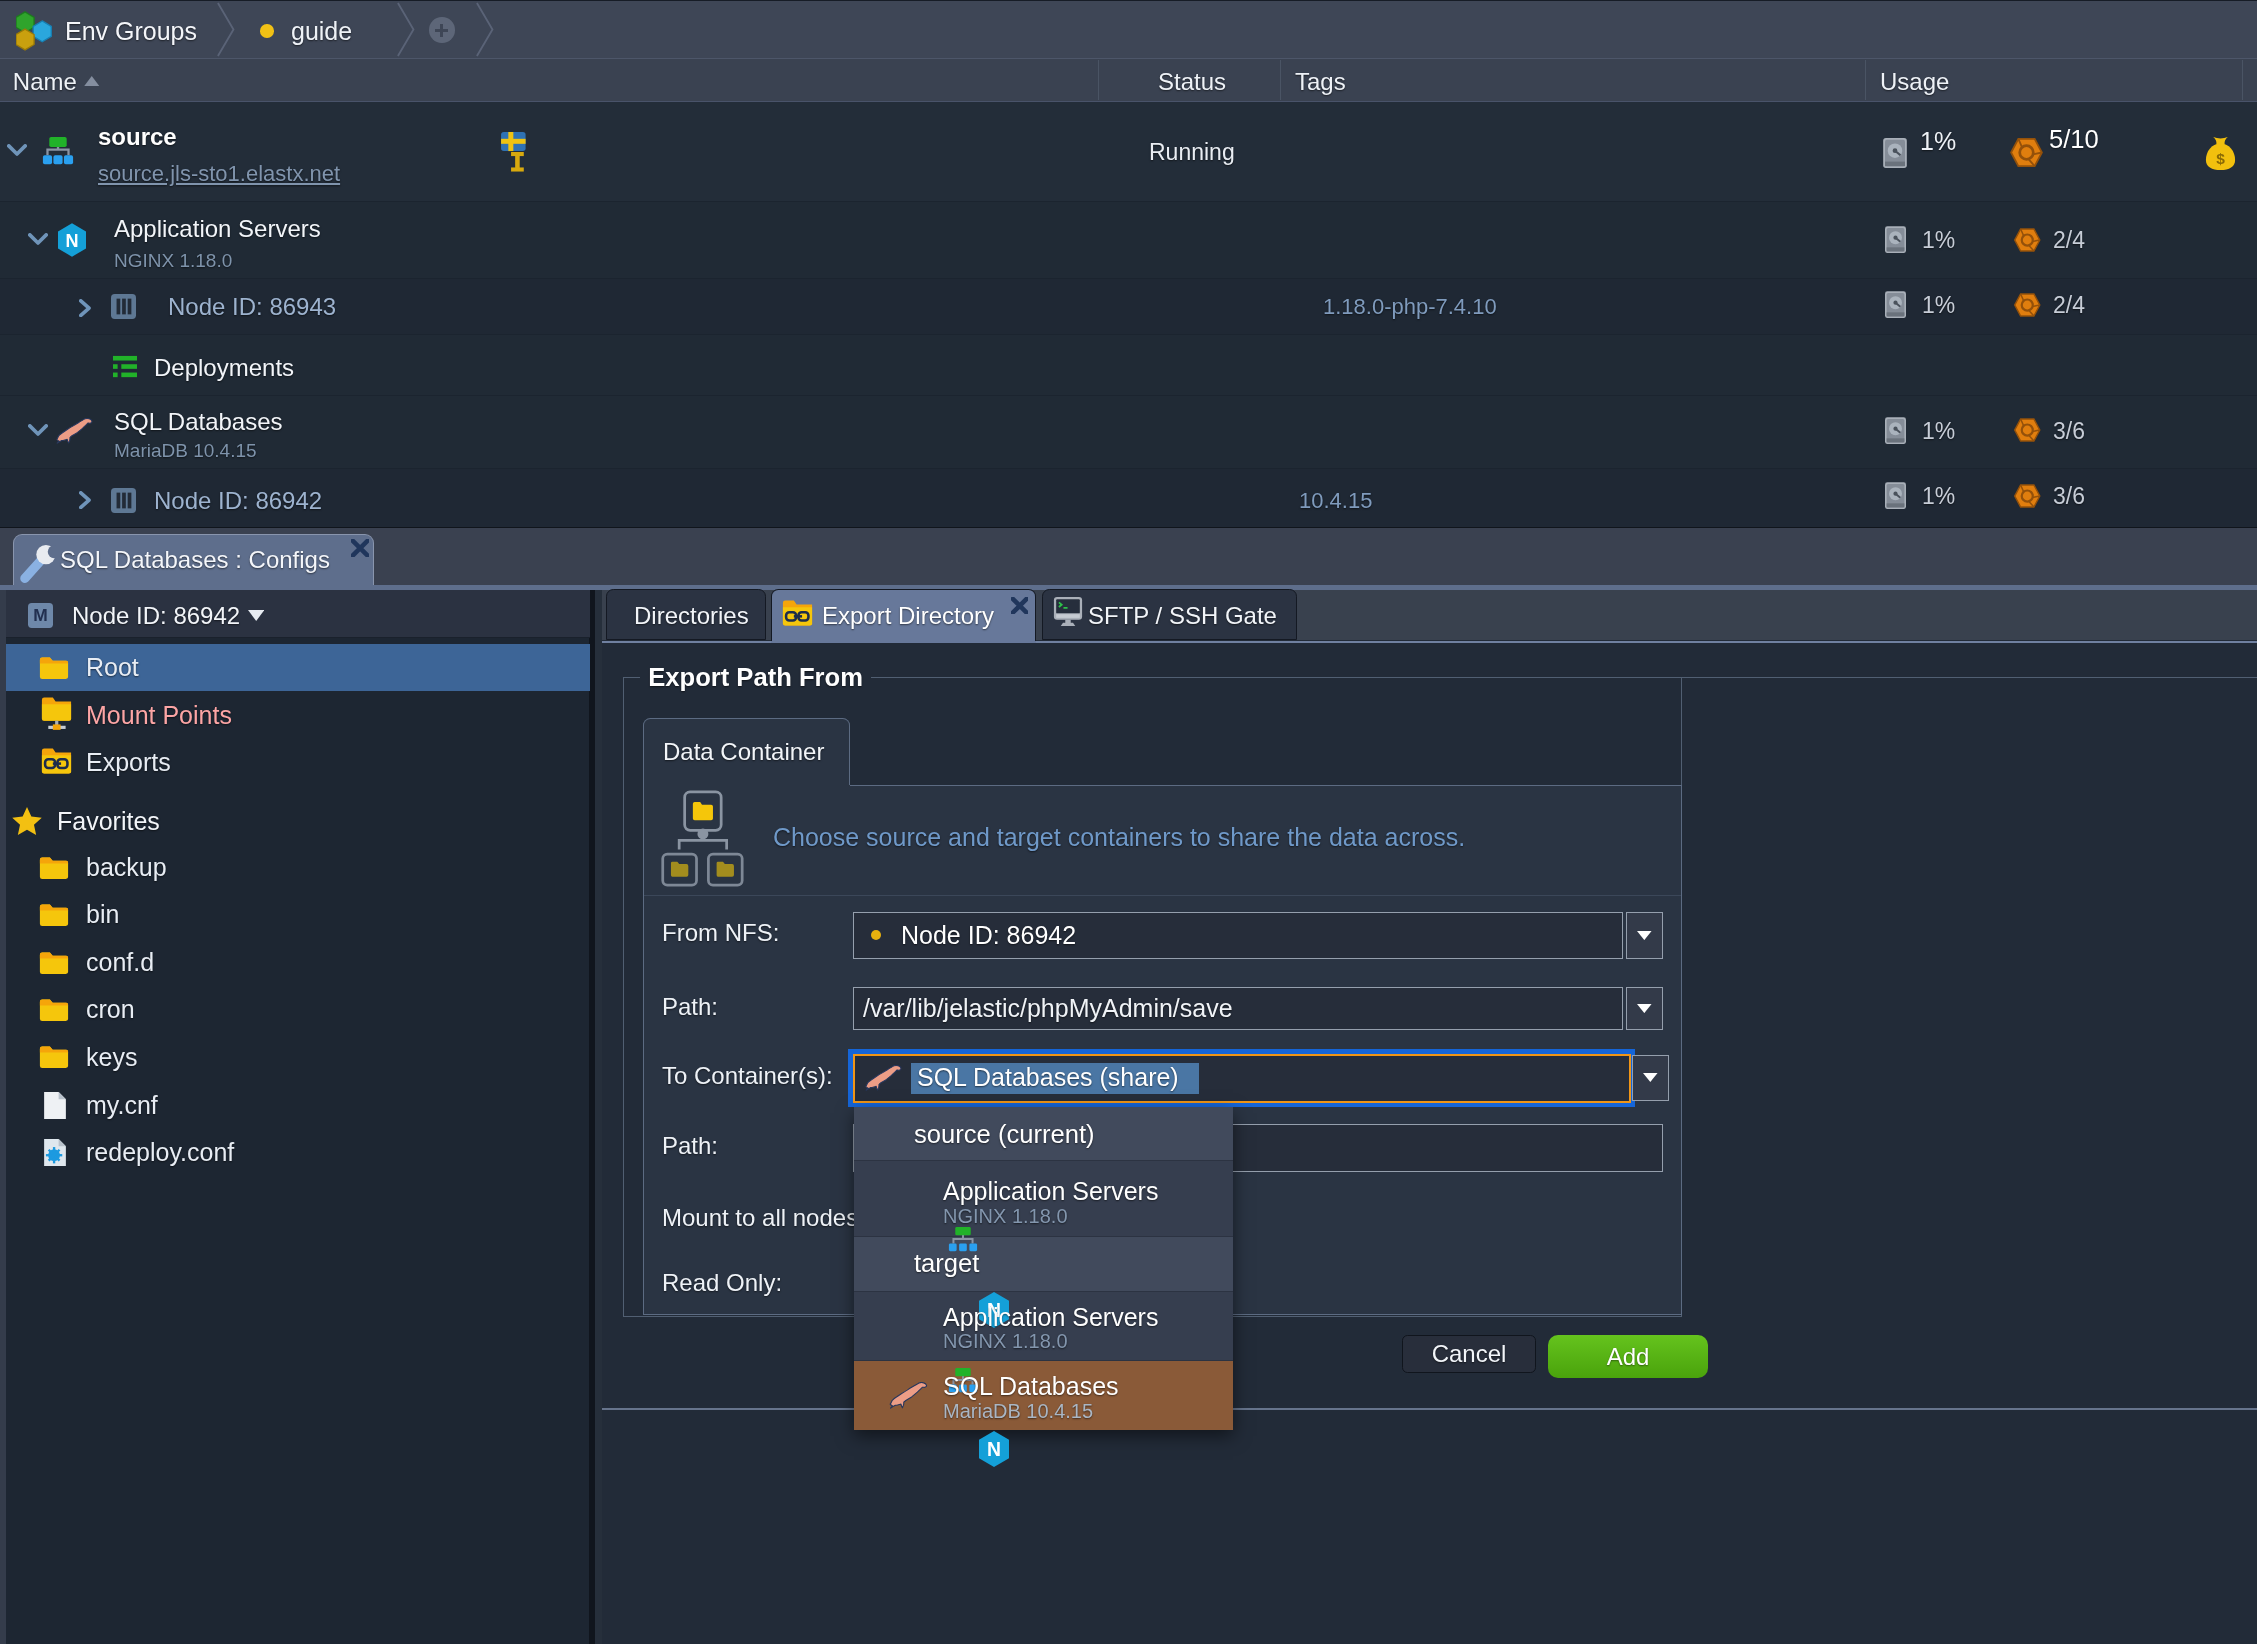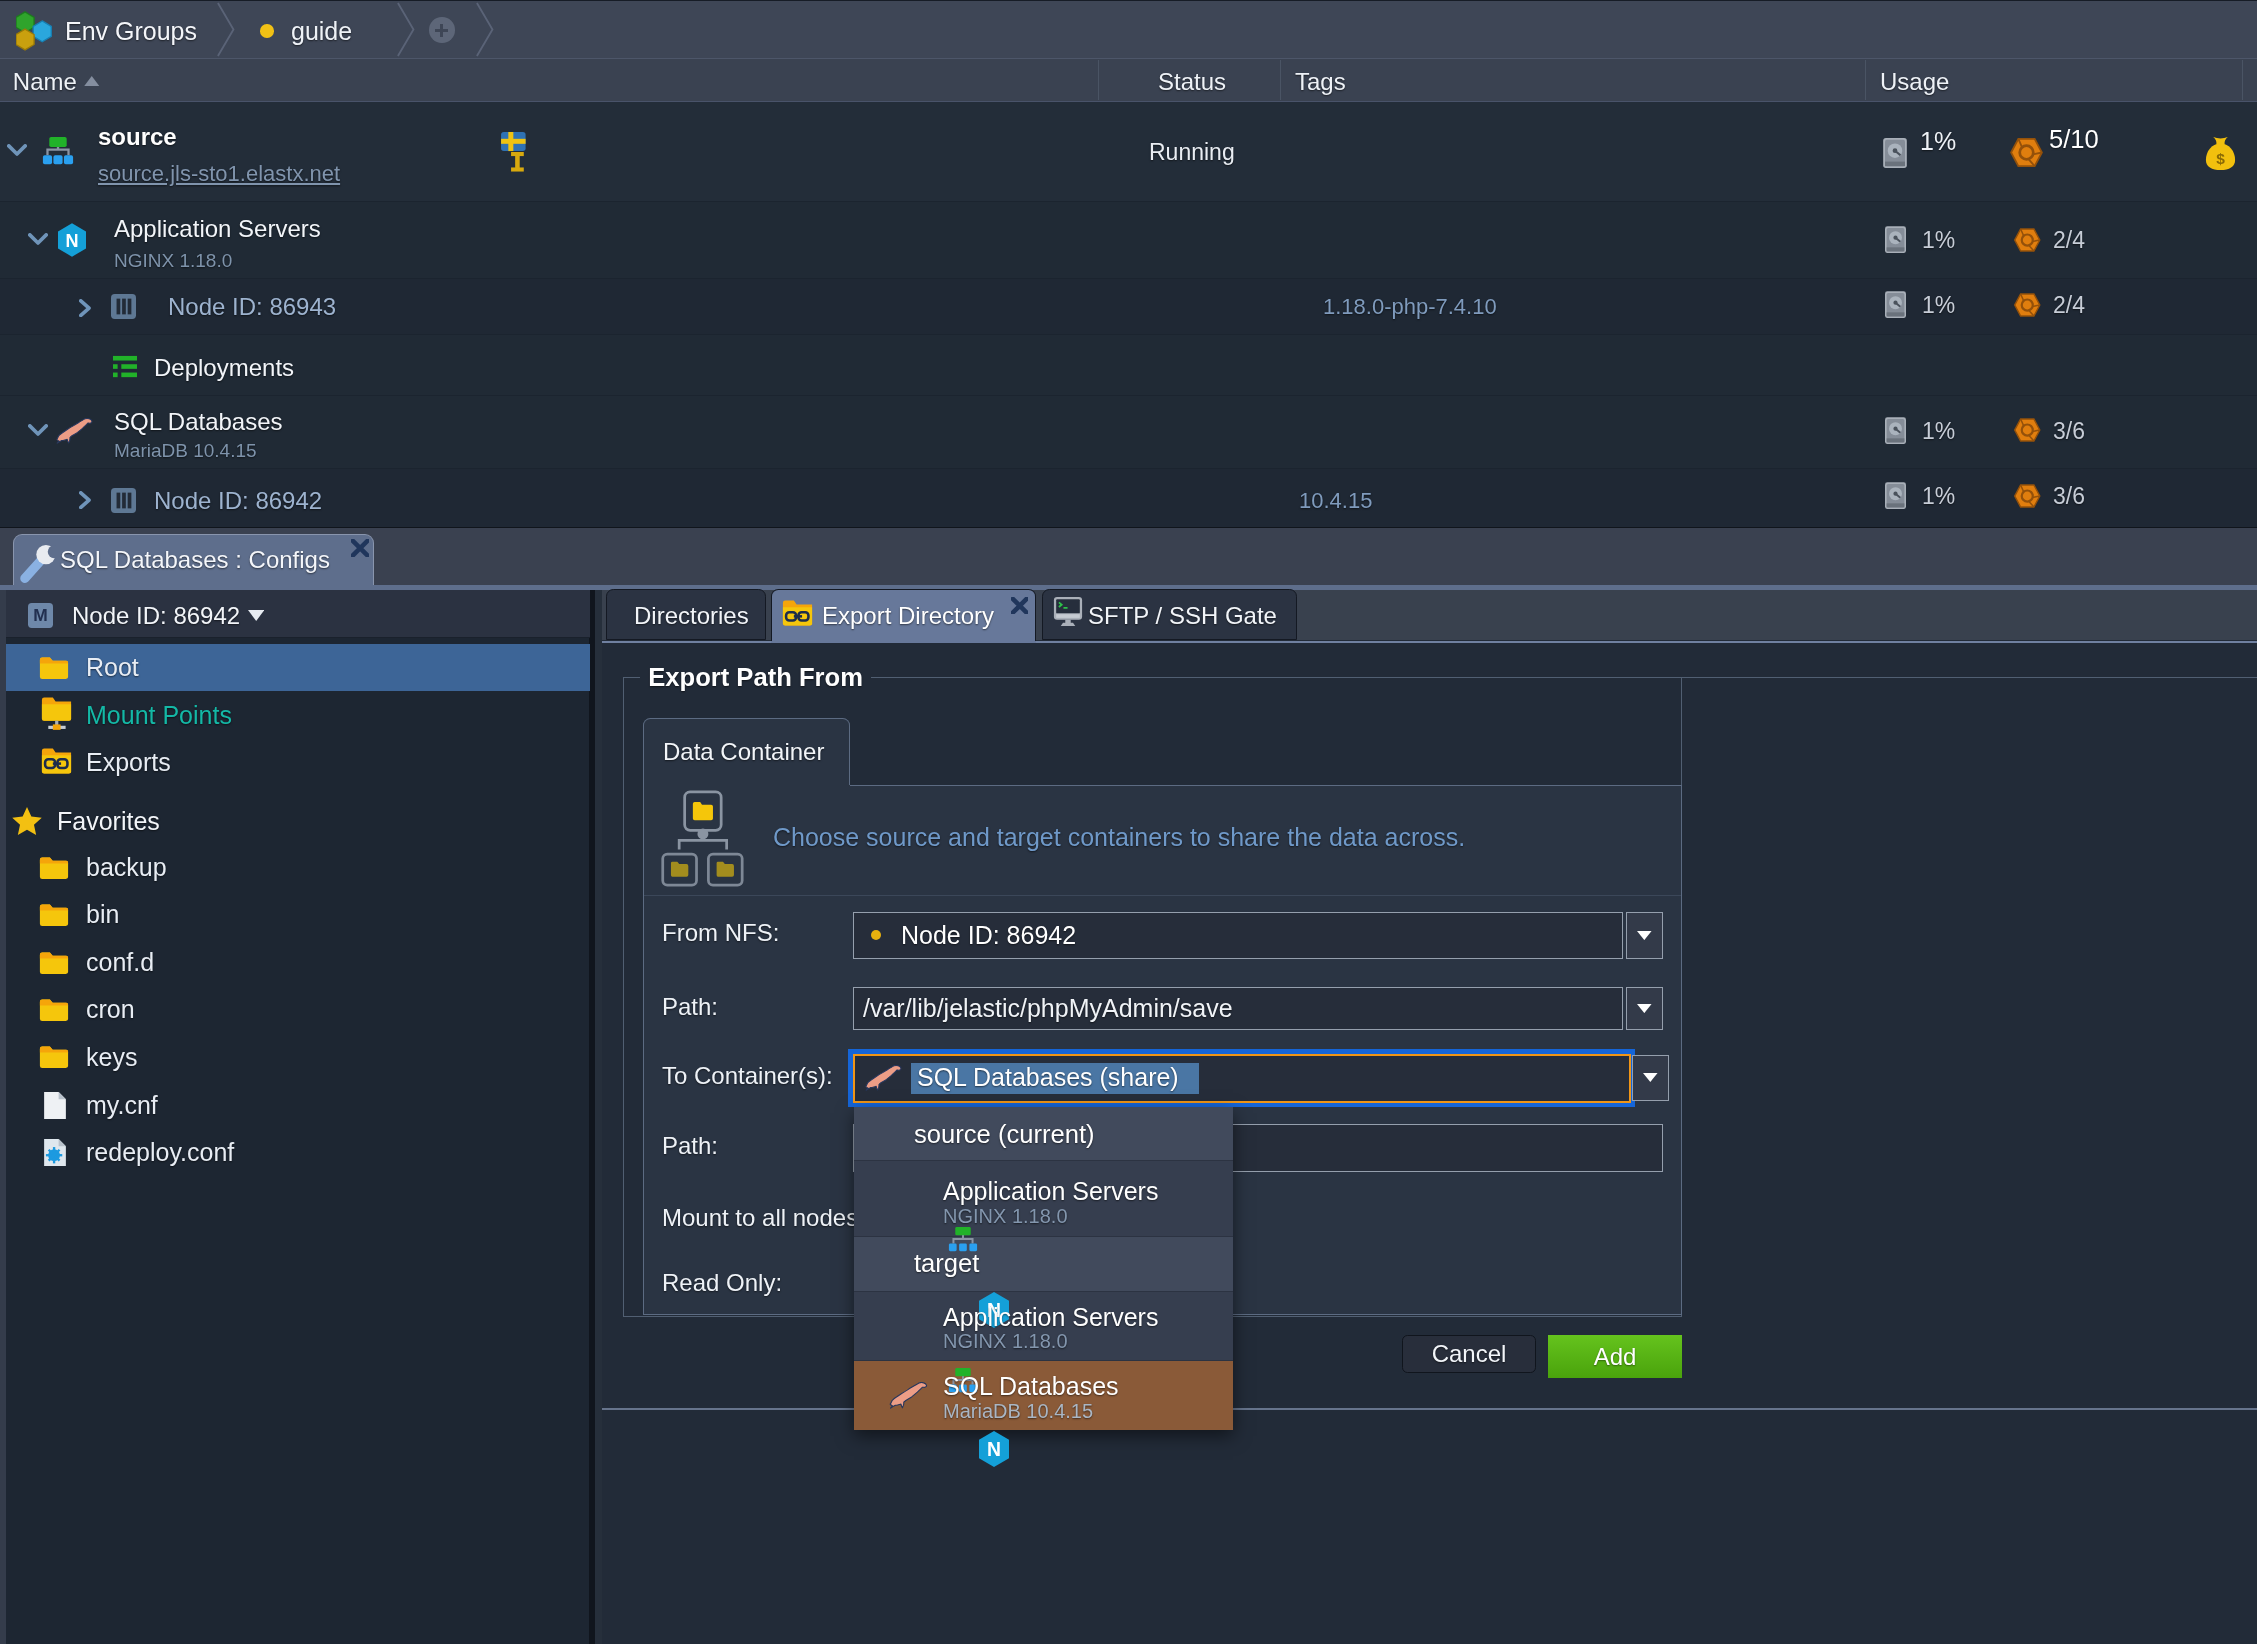--- a/index.html
+++ b/index.html
@@ -266,21 +266,21 @@
  <path d="M1 8 L32 8 L32 7 Q32 5 30 5 L15 5 L12 1.5 L3.5 1.5 Q1 1.5 1 4 Z" fill="#f5a50a"></path>
 </svg>
 <div class="tx" style="left:86px;top:653px;font-size:25px;color:#e8edf4;">Root</div>
 <svg class="ab" style="left:41px;top:696px;" width="31" height="34" viewBox="0 0 34 37">
  <path d="M1 4 Q1 1.5 3.5 1.5 L13 1.5 L16 6 L33 6 L33 25 Q33 27 30.5 27 L3.5 27 Q1 27 1 24.5 Z" fill="#f5a50a"></path>
  <path d="M1 9 L33 9 L33 25 Q33 27 30.5 27 L3.5 27 Q1 27 1 24.5 Z" fill="#f5c60c"></path>
  <rect x="15.5" y="27" width="3.5" height="5" fill="#aab0b9"></rect>
  <rect x="8" y="32.5" width="19" height="3.5" fill="#c6cbd2"></rect>
  <rect x="13" y="31" width="8.5" height="6" fill="#f5a50a"></rect>
 </svg>
-<div class="tx" style="left:86px;top:701px;font-size:25px;color:#14b8a6;">Mount Points</div>
+<div class="tx" style="left:86px;top:701px;font-size:25px;color:#fca5a5;">Mount Points</div>
 <svg class="ab" style="left:41px;top:747px;" width="31" height="27.4" viewBox="0 0 34 30">
  <path d="M1 4 Q1 1.5 3.5 1.5 L13 1.5 L16 6 L33 6 L33 27 Q33 29 30.5 29 L3.5 29 Q1 29 1 26.5 Z" fill="#f5a50a"></path>
  <path d="M1 9 L33 9 L33 27 Q33 29 30.5 29 L3.5 29 Q1 29 1 26.5 Z" fill="#f5c60c"></path>
  <rect x="4.5" y="13.5" width="11" height="9.5" rx="3.5" fill="none" stroke="#1c2c4c" stroke-width="2.8"></rect>
  <rect x="18" y="13.5" width="11" height="9.5" rx="3.5" fill="none" stroke="#1c2c4c" stroke-width="2.8"></rect>
  <line x1="13" y1="18.2" x2="22" y2="18.2" stroke="#1c2c4c" stroke-width="2.8"></line>
 </svg>
 <div class="tx" style="left:86px;top:748px;font-size:25px;color:#e8edf4;">Exports</div>
 <svg class="ab" style="left:12px;top:807px;" width="30" height="29" viewBox="0 0 33 32">
       <polygon points="16.5,0 21.3,10.6 32.8,11.9 24.2,19.7 26.6,31 16.5,25.2 6.4,31 8.8,19.7 0.2,11.9 11.7,10.6" fill="#f3c012"></polygon>
@@ -428,21 +428,21 @@
       </svg>
     </div>
 
 
 <div class="inp" style="left:853px;top:1124px;width:810px;height:48px;"></div>
 
 
 <div class="ab" style="left:1402px;top:1335px;width:134px;height:38px;background:#282e3b;border:1.8px solid #10151d;border-radius:5.5px;box-sizing:border-box;display:flex;align-items:center;justify-content:center;">
       <span class="cv" style="font-size:24px;color:#f2f5f9;text-shadow:0 0.9px 1.8px rgba(0,0,0,.55);">Cancel</span>
     </div>
-<div class="ab" style="left:1548px;top:1335px;width:134px;height:43px;background:linear-gradient(#65c31d,#4aa30c);border-radius:0;display:flex;align-items:center;justify-content:center;">
+<div class="ab" style="left:1548px;top:1335px;width:160px;height:43px;background:linear-gradient(#65c31d,#4aa30c);border-radius:10px;display:flex;align-items:center;justify-content:center;">
       <span style="font-size:24px;color:#fff;text-shadow:0 0.9px 1.8px rgba(0,0,0,.45);">Add</span>
     </div>
 
 <div class="ab" style="left:602px;top:1408px;width:1656px;height:1.8px;background:#66748c;"></div>
 
 
 <div class="ab" style="left:854px;top:1107px;width:379px;height:323px;background:#363e4f;box-shadow:0 5.5px 16.4px rgba(0,0,0,.5);"></div>
 <div class="ab" style="left:854px;top:1107px;width:379px;height:53px;background:#414a5c;"></div>
 <div class="ab" style="left:854px;top:1236px;width:379px;height:55px;background:#414a5c;"></div>
 <div class="ab" style="left:854px;top:1360px;width:379px;height:70px;background:#8a5a38;"></div>

